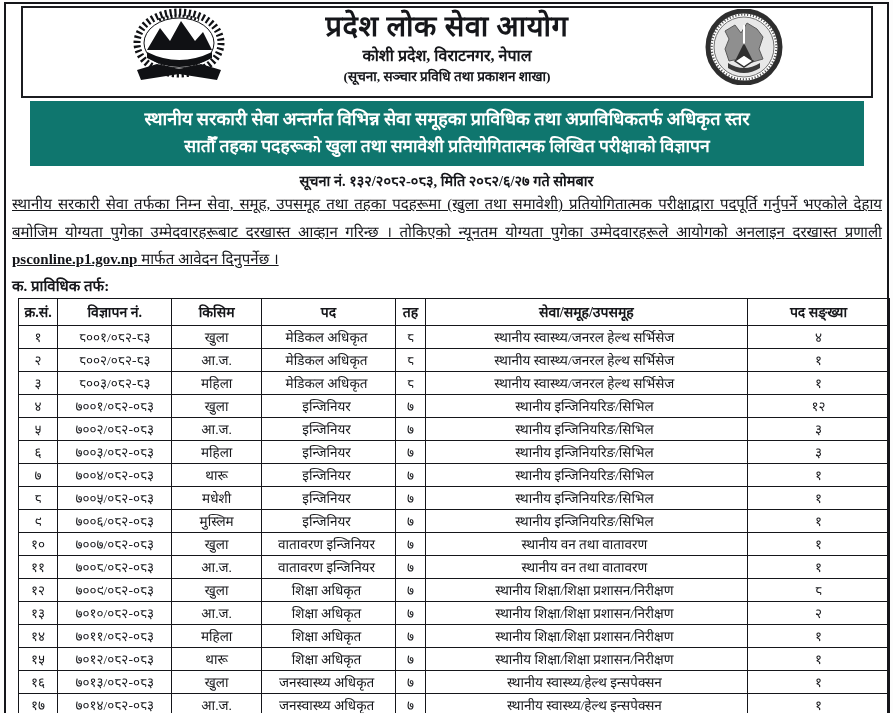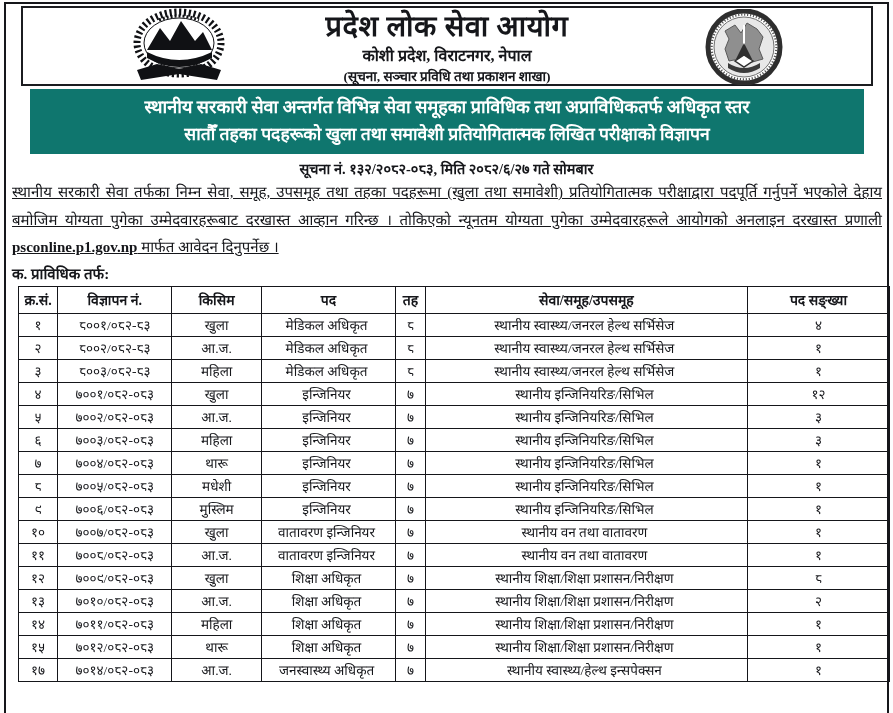--- a/index.html
+++ b/index.html
@@ -14,21 +14,21 @@
   }
   .page {
     position: absolute; top: 2px; left: 4px;
     width: 885px; height: 760px;
     border: 2px solid #15161a; border-bottom: none;
     background: #ffffff;
   }
   
   .header-box {
     margin: 2px 14px 0 15px;
-    height: 80px;
+    height: 92px;
     border: 2px solid #1b1c20;
     position: relative;
   }
   .left-emblem { position: absolute; left: 106px; top: 0px; }
   .right-seal  { position: absolute; left: 682px; top: 1px; }
   .header-titles { text-align: center; padding-top: 3px; }
   .org-name   { font-size: 29px; font-weight: bold; line-height: 1.1; letter-spacing: 0.5px; }
   .org-addr   { font-size: 16px; font-weight: bold; margin-top: 1px; }
   .org-branch { font-size: 13.5px; font-weight: bold; margin-top: 1px; }
   
@@ -269,20 +269,29 @@
         <tr>
           <td class="c">१५</td>
           <td class="c">७०१२/०८२-०८३</td>
           <td class="c">थारू</td>
           <td class="l">शिक्षा अधिकृत</td>
           <td class="c">७</td>
           <td class="l">स्थानीय शिक्षा/शिक्षा प्रशासन/निरीक्षण</td>
           <td class="c">१</td>
         </tr>
         <tr>
+          <td class="c">१६</td>
+          <td class="c">७०१३/०८२-०८३</td>
+          <td class="c">खुला</td>
+          <td class="l">जनस्वास्थ्य अधिकृत</td>
+          <td class="c">७</td>
+          <td class="l">स्थानीय स्वास्थ्य/हेल्थ इन्सपेक्सन</td>
+          <td class="c">१</td>
+        </tr>
+        <tr>
           <td class="c">१७</td>
           <td class="c">७०१४/०८२-०८३</td>
           <td class="c">आ.ज.</td>
           <td class="l">जनस्वास्थ्य अधिकृत</td>
           <td class="c">७</td>
           <td class="l">स्थानीय स्वास्थ्य/हेल्थ इन्सपेक्सन</td>
           <td class="c">१</td>
         </tr>
       </tbody>
   </table>

